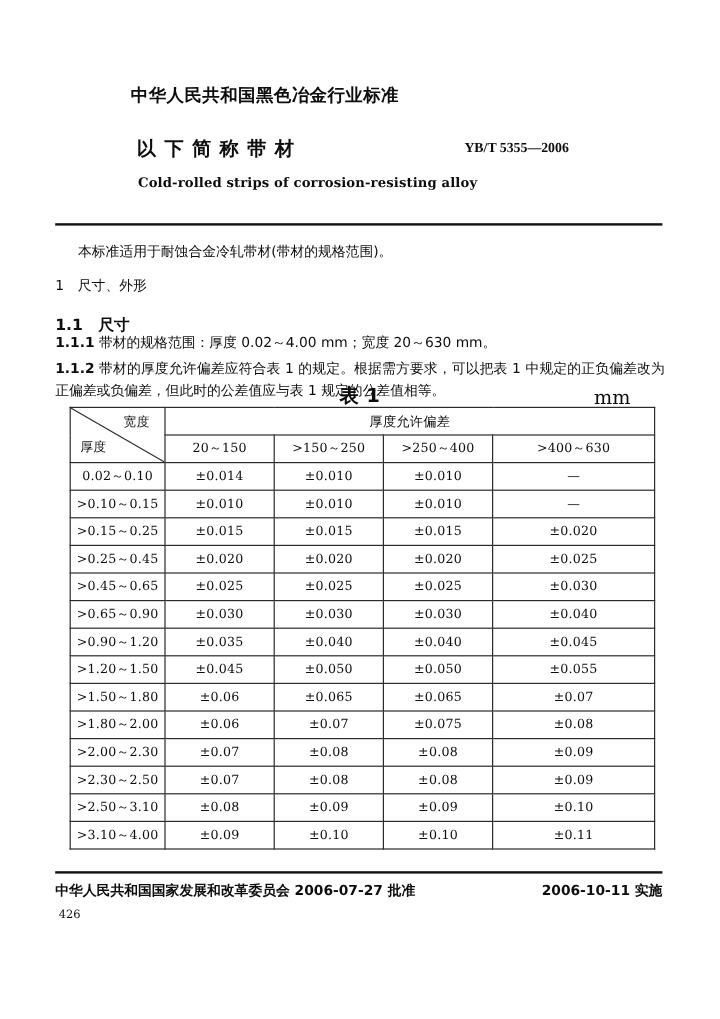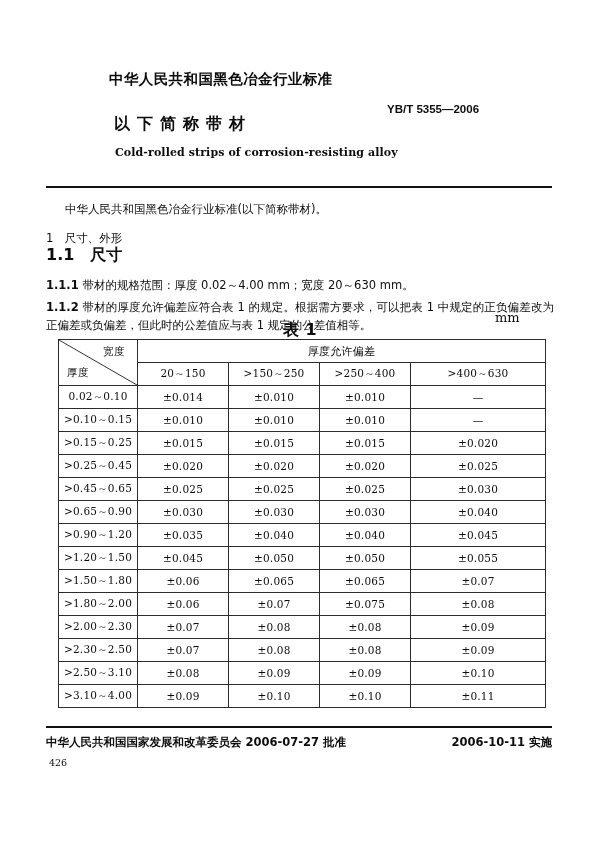--- a/index.html
+++ b/index.html
@@ -51,24 +51,24 @@
     font-size: 11px;
     font-weight: bold;
     font-family: "DejaVu Serif", "Liberation Serif", serif;
     letter-spacing: 0.1px;
     white-space: nowrap;
   }
 
   .hdr-code {
     position: absolute;
     left: 387px;
-    top: 103px;
-    font-size: 11.5px;
-    font-weight: bold;
-    font-family: Liberation Sans, sans-serif;
+    top: 118px;
+    font-size: 11.5px;
+    font-weight: bold;
+    font-family: Liberation Serif, serif;
     white-space: nowrap;
   }
 
   .hdr-code-sub {
     position: absolute;
     left: 380px;
     top: 121px;
     font-size: 11px;
     font-family: "DejaVu Serif", "Liberation Serif", serif;
     white-space: nowrap;
@@ -97,22 +97,22 @@
     left: 46px;
     top: 231px;
     font-size: 11.5px;
     font-weight: normal;
     white-space: nowrap;
   }
 
   .sec-1-1 {
     position: absolute;
     left: 46px;
-    top: 245px;
-    font-size: 16px;
+    top: 262px;
+    font-size: 13px;
     font-weight: bold;
     white-space: nowrap;
     text-align: center;
   }
 
   .sec-1-1-1 {
     position: absolute;
     left: 46px;
     top: 278px;
     font-size: 11.5px;
@@ -138,22 +138,22 @@
     top: 320px;
     width: 600px;
     text-align: center;
     font-size: 16px;
     font-weight: bold;
     letter-spacing: 0.5px;
   }
   .tbl-unit {
     position: absolute;
     left: 495px;
-    top: 310px;
-    font-size: 13px;
+    top: 322px;
+    font-size: 16px;
     font-family: "DejaVu Serif", "Liberation Serif", serif;
   }
 
   
   .tbl-wrap {
     position: absolute;
     left: 58px;
     top: 339px;
     width: 487px;
   }
@@ -254,21 +254,21 @@
   <div class="hdr-std-org">中华人民共和国黑色冶金行业标准</div>
 
   <div class="hdr-title">以下简称带材</div>
 
   <div class="hdr-en-title">Cold-rolled strips of corrosion-resisting alloy</div>
 
   <div class="hdr-code">YB/T 5355—2006</div>
 
   <div class="rule-top"></div>
 
-  <div class="body-intro">中华人民共和国黑色冶金行业标准(以下简称带材)。</div>
+  <div class="body-intro">本标准适用于耐蚀合金冷轧带材(带材的规格范围)。</div>
 
   <div class="sec-1">1　尺寸、外形</div>
 
   <div class="sec-1-1">1.1　尺寸</div>
 
   <div class="sec-1-1-1">
     <span class="num">1.1.1</span>
     <span class="txt">带材的规格范围：厚度 0.02～4.00 mm；宽度 20～630 mm。</span>
   </div>
 

